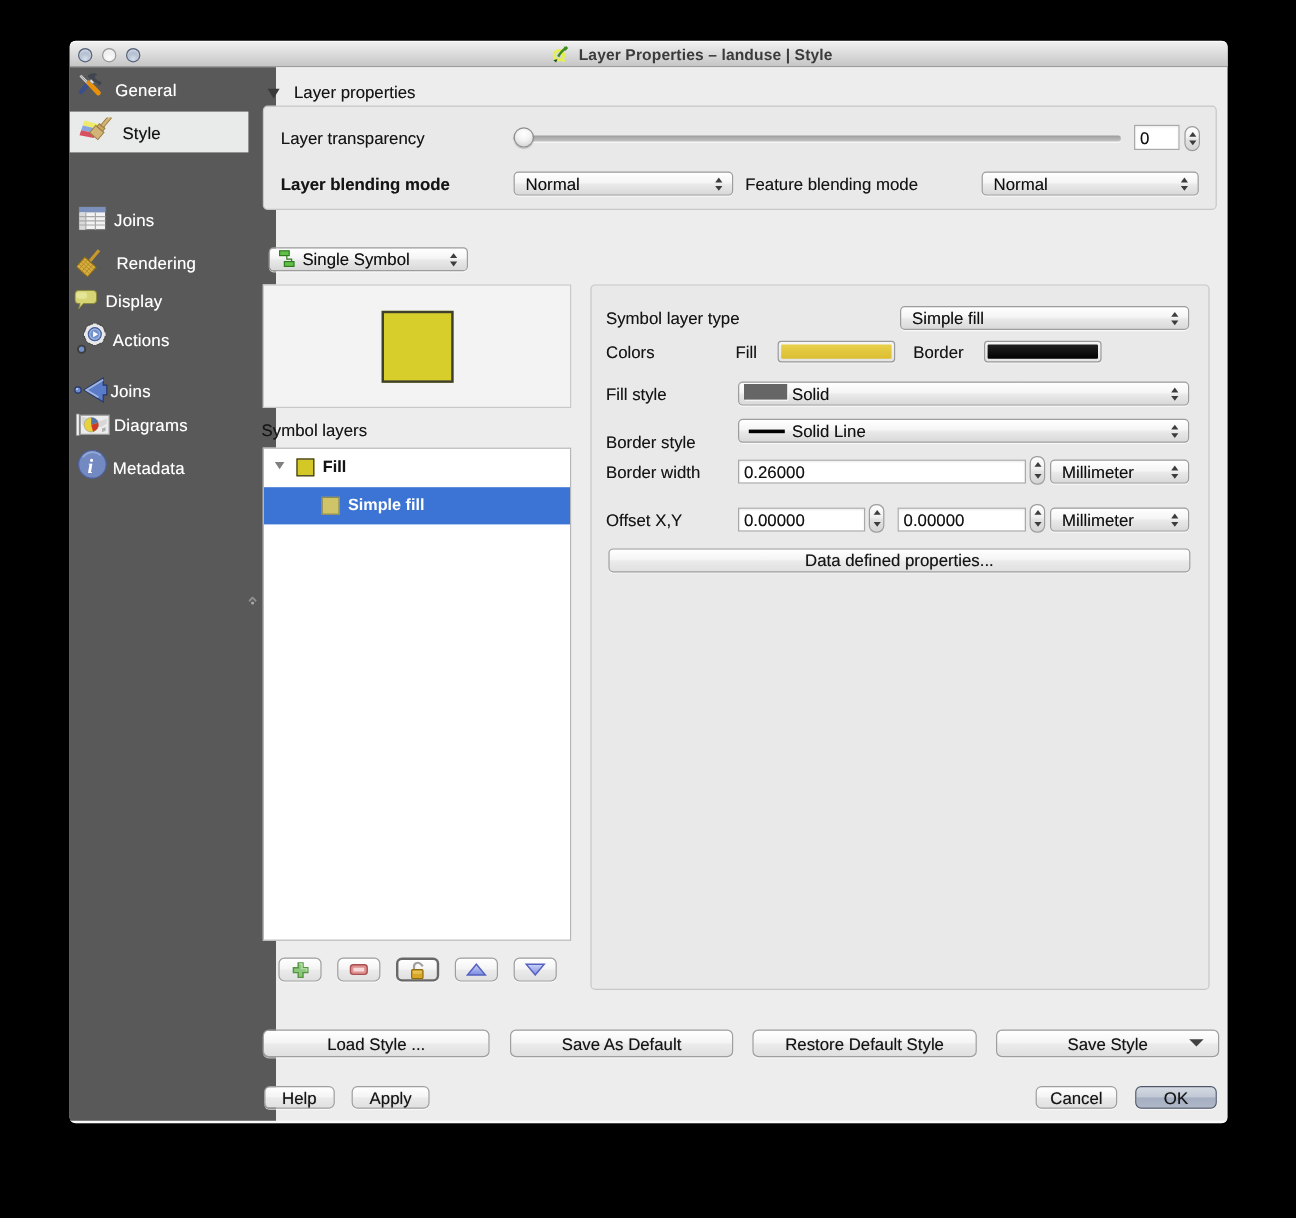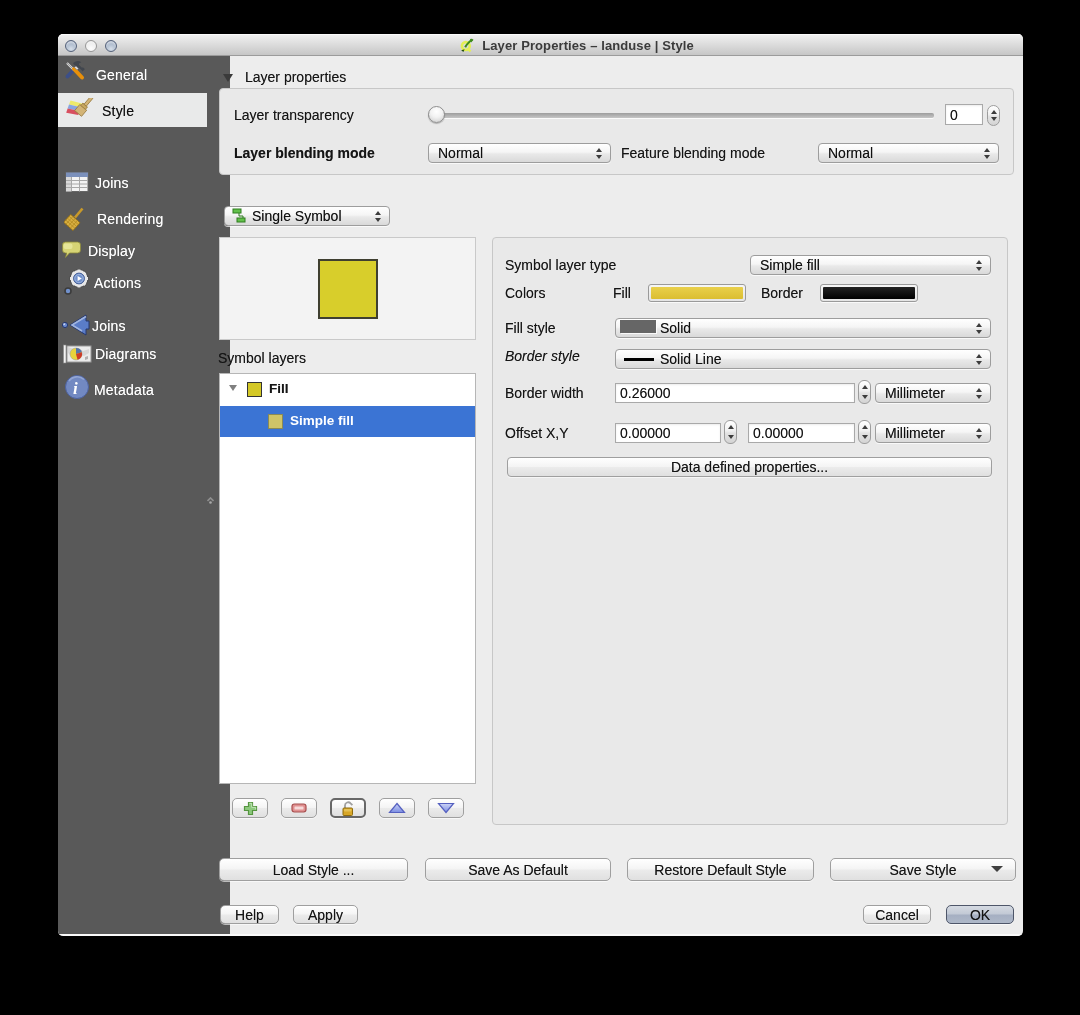--- a/index.html
+++ b/index.html
@@ -316,21 +316,21 @@
       <div class="cfill" style="background:linear-gradient(#222,#000);"></div>
     </div>
 
   <div class="lbl" style="left:447px; top:284px;">Fill style</div>
   <div class="popup" style="left:557px; top:284px; width:376px; height:20px;">
     <div class="abs" style="left:4px; top:1px; width:36px; height:13px; background:#666; box-shadow:1px 1px 0 rgba(255,255,255,.8);"></div>
     <span class="ptxt" style="left:44px;">Solid</span>
       <span class="updn"></span>
   </div>
 
-  <div class="lbl" style="left:447px; top:312px;font-style:italic;">Border style</div>
+  <div class="lbl" style="left:447px; top:324px;">Border style</div>
   <div class="popup" style="left:557px; top:315px; width:376px; height:20px;">
     <div class="abs" style="left:8px; top:8px; width:30px; height:2.5px; background:#000;"></div>
     <span class="ptxt" style="left:44px;">Solid Line</span>
       <span class="updn"></span>
   </div>
 
   <div class="lbl" style="left:447px; top:349px;">Border width</div>
   <div class="tfield" style="left:557px; top:349px; width:240px; height:20px;">0.26000</div>
   <div class="stepper" style="left:800px; top:346px;"></div>
   <div class="popup" style="left:817px; top:349px; width:116px; height:20px;">

